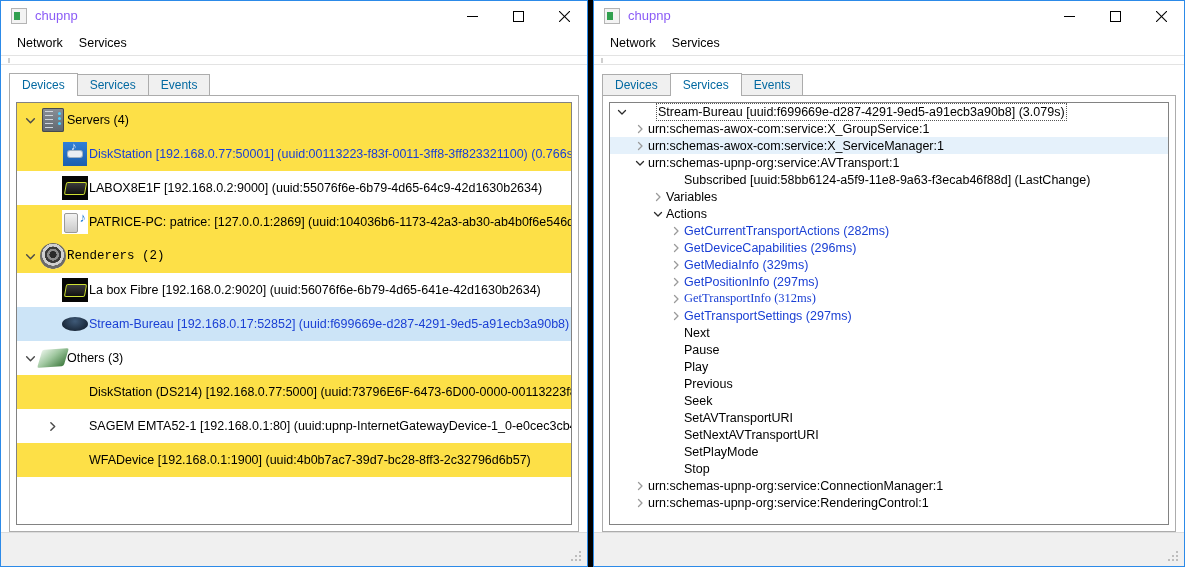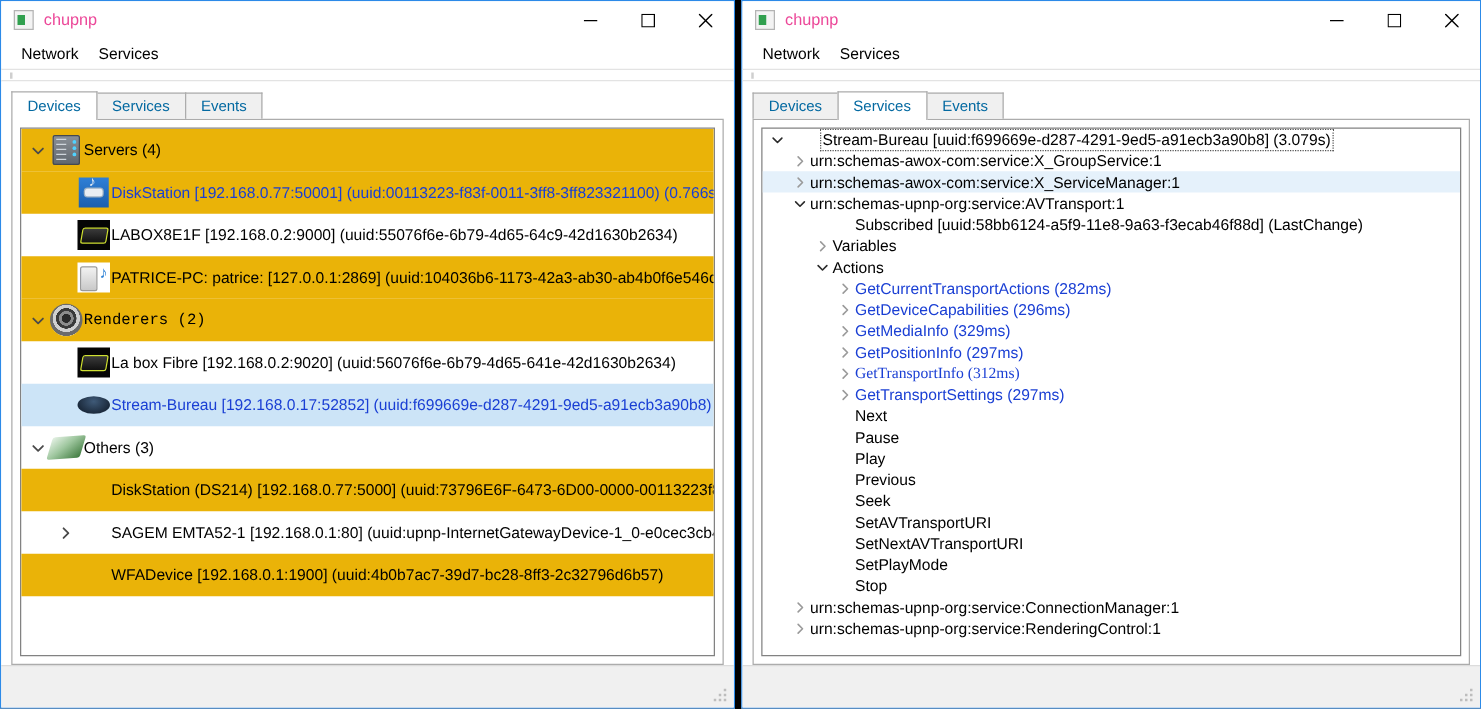--- a/index.html
+++ b/index.html
@@ -48,21 +48,21 @@
   }
   .title-icon::after {
     content: "";
     position: absolute;
     left: 2px; top: 3px;
     width: 6px; height: 8px;
     background: #31a04f;
   }
   .title-text {
     font-size: 13px;
-    color: #ec4899;
+    color: #8b5cf6;
     line-height: 30px;
   }
   .winbtns {
     position: absolute;
     right: 0; top: 0;
     height: 30px;
     display: flex;
   }
   .winbtn {
     width: 46px; height: 30px;
@@ -195,21 +195,21 @@
   
   .row {
     display: flex;
     align-items: center;
     height: 34px;
     box-sizing: border-box;
     white-space: nowrap;
     overflow: hidden;
     font-size: 12.5px;
   }
-  .row.alt   { background: #eab308; }
+  .row.alt   { background: #fde047; }
   .row.sel   { background: #cce4f7; }
 
   .chev {
     width: 18px;
     flex: 0 0 18px;
     display: flex;
     align-items: center;
     justify-content: center;
     color: #5a5a5a;
   }

